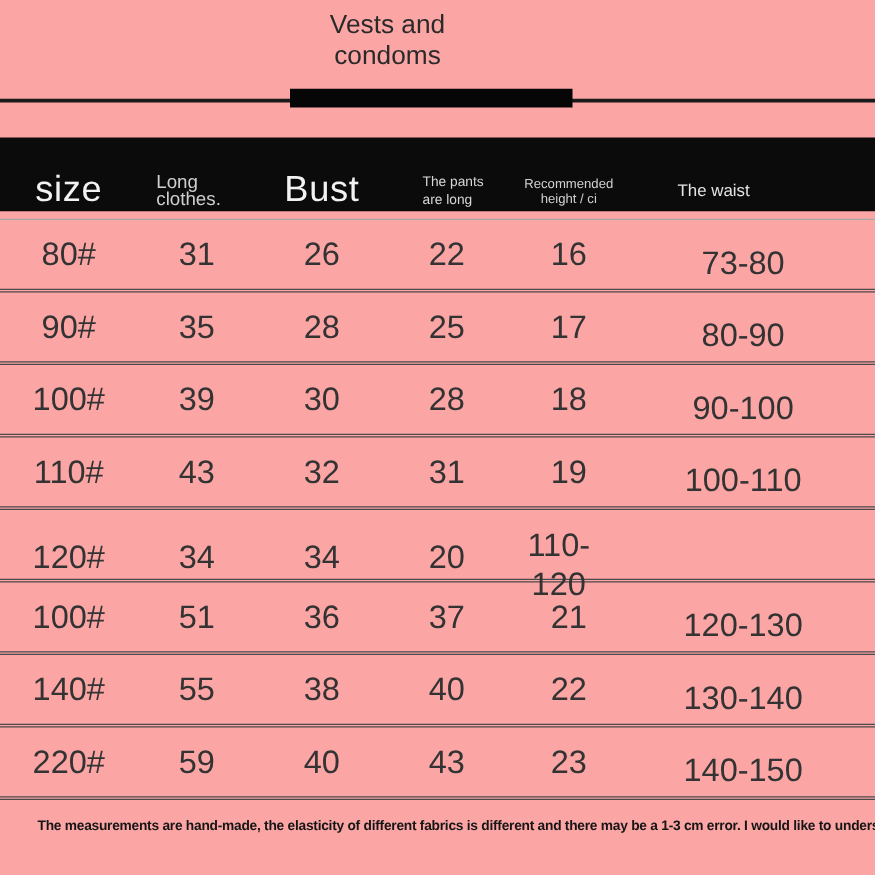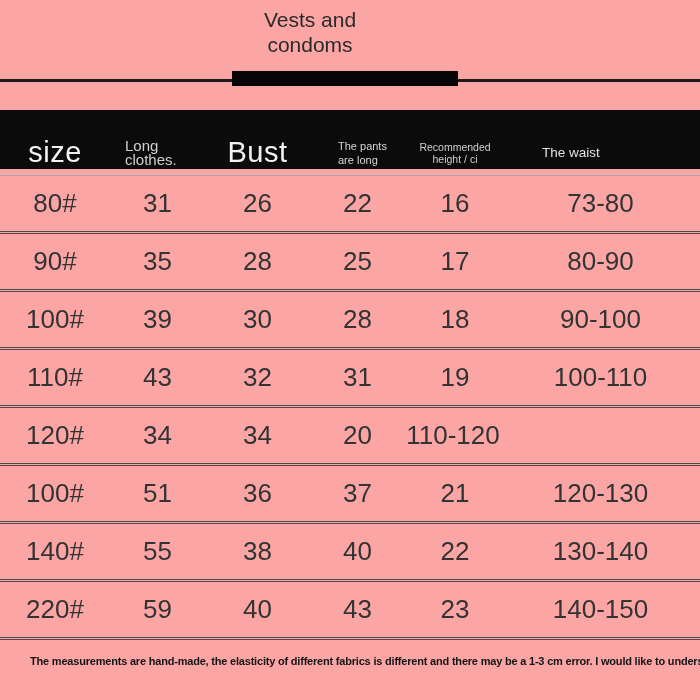--- a/index.html
+++ b/index.html
@@ -73,21 +73,21 @@
     grid-template-columns: 110px 95px 105px 95px 100px 195px;
     height: 55px;
     align-items: center;
   }
   .td {
     text-align: center;
     font-family: Liberation Sans, sans-serif;
     font-size: 26px;
     color: #333333;
   }
-  .td.c6 { padding-right: 4px; }
+  .td.c6 { padding-right: 16px; margin-top: 13px; }
   .footnote {
     position: absolute;
     top: 655px;
     left: 30px;
     font-size: 11px;
     font-weight: bold;
     letter-spacing: -0.2px;
     color: #151515;
     white-space: nowrap;
   }

